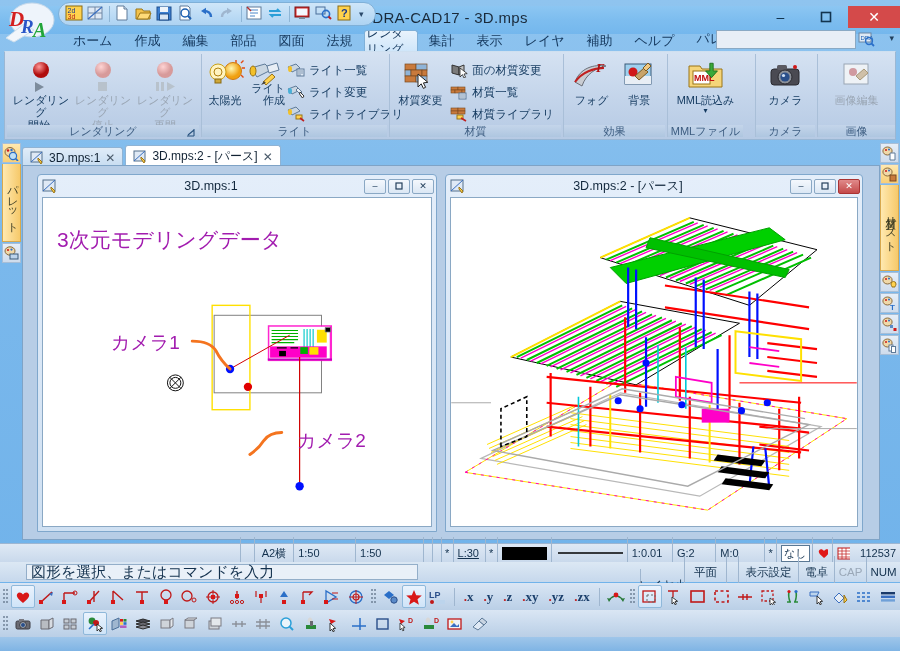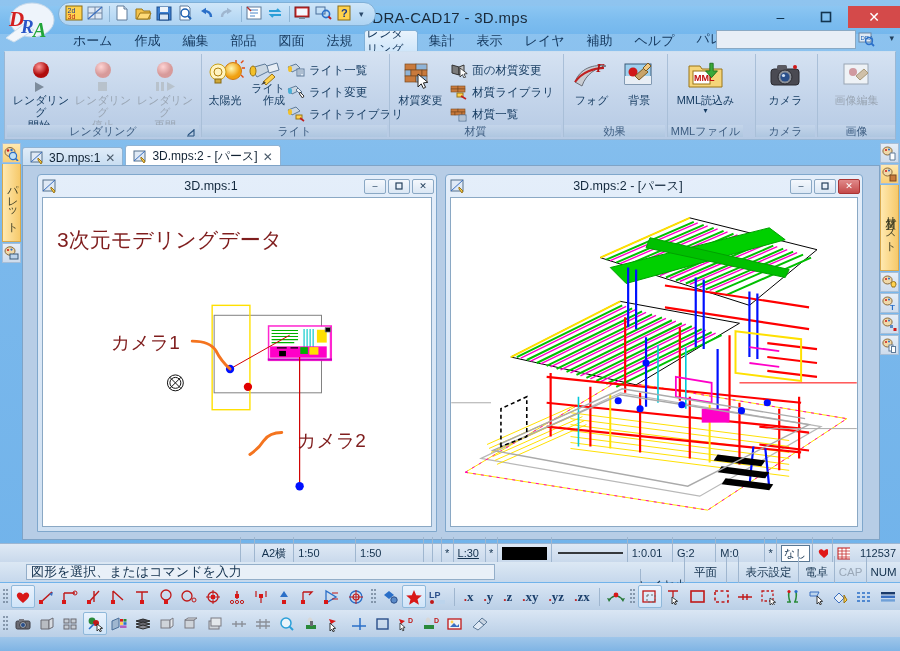--- a/index.html
+++ b/index.html
@@ -102,37 +102,37 @@
   .mdihdr { height:22px; display:flex;align-items:center; padding:0 2px 0 4px; position:relative;}
   .mdititle { flex:1; text-align:center; font-size:12.5px; color:#12283d; }
   .mdibtns { display:flex; gap:2px; }
   .mb { width:22px;height:15px; border:1px solid #8aa8c4; border-radius:2px;
         background:linear-gradient(180deg,#f4f8fd,#dbe7f4);
         display:flex;align-items:center;justify-content:center; font-size:9px; color:#24405c;
         cursor:pointer;}
   .mb.cl { background:linear-gradient(180deg,#e08a8a,#c44a4a); color:#fff; border-color:#a33; }
   .mbody { position:absolute; left:4px; right:4px; top:22px; bottom:4px;
            background:#fff; border:1px solid #8aa8c4; overflow:hidden;}
-  .anno { position:absolute; color:#7f1d1d; font-size:21px; white-space:nowrap;}
+  .anno { position:absolute; color:#a21caf; font-size:21px; white-space:nowrap;}
   .anno.sm2 { font-size:19px; }
 
   
   .sbar1 { position:absolute; left:0; top:543px; width:900px; height:19px;
            background:linear-gradient(180deg,#dfe9f5,#c9d9ec);
            display:flex; align-items:center; font-size:11px; color:#12304d;
            border-top:1px solid #9db6d2;}
   .sbar2 { position:absolute; left:0; top:562px; width:900px; height:20px;
            background:linear-gradient(180deg,#dce8f4,#c6d8ec);
            display:flex; align-items:center; font-size:11.5px; color:#12304d;}
   .cell { padding:16px 4px; height:17px; display:flex;align-items:center;
           border-left:1px solid #9fb6cf; white-space:nowrap;}
   .cell.nb { border-left:none; }
-  .cmdline { margin-left:26px; width:469px; height:16px; background:#e9f0f8;
+  .cmdline { margin-left:26px; width:392px; height:16px; background:#e9f0f8;
              border:1px solid #93aec9; display:flex;align-items:center; padding-left:4px;
-             font-size:13px; color:#12304d;}
+             font-size:15px; color:#12304d;}
 
   
   .tb { position:absolute; left:0; width:900px; display:flex; align-items:center;
         background:linear-gradient(180deg,#dae6f4 0%,#c6d8ec 60%,#bacfe6 100%); }
   .tb1 { top:583px; height:27px; }
   .tb2 { top:610px; height:27px; }
   .tbtn { width:24px; height:23px; display:flex;align-items:center;justify-content:center;
           cursor:pointer; }
   .tbtn.on { background:linear-gradient(180deg,#eaf3fd,#cfe4f8); border:1px solid #8fb8da;
              border-radius:2px;}
@@ -430,43 +430,43 @@
             <svg width="18" height="16">
                 <path d="M2 3l7 2v8l-7-2z" fill="#7a7a7a" stroke="#333"></path>
                 <path d="M9 5l5-2v8l-5 2z" fill="#c4c4c4" stroke="#333"></path>
                 <path d="M10 6l0 9 2.4-2.4 1.6 3.4 1.6-.8-1.6-3.2 3.2-.4z" fill="#fff" stroke="#222" stroke-width=".8"></path>
               </svg>
             <span class="lbl">面の材質変更</span>
           </div>
           <div class="sm">
             <svg width="18" height="16">
                 <g stroke="#7a4a20" stroke-width=".6">
-                  <rect x="1" y="2" width="7" height="3" fill="#c97a3c"></rect>
-                  <rect x="8" y="2" width="7" height="3" fill="#c97a3c"></rect>
-                  <rect x="1" y="5" width="7" height="3" fill="#c97a3c"></rect>
-                  <rect x="8" y="5" width="7" height="3" fill="#c97a3c"></rect>
-                </g>
-                <rect x="7" y="9" width="6" height="4" fill="#ffd24d" stroke="#9a7417"></rect>
-                <path d="M11 12l5 3" stroke="#c02020" stroke-width="1.6"></path>
-              </svg>
-            <span class="lbl">材質ライブラリ</span>
-          </div>
-          <div class="sm">
-            <svg width="18" height="16">
-                <g stroke="#7a4a20" stroke-width=".6">
                   <rect x="1" y="3" width="7" height="3" fill="#c97a3c"></rect>
                   <rect x="8" y="3" width="7" height="3" fill="#c97a3c"></rect>
                   <rect x="1" y="6" width="4" height="3" fill="#c97a3c"></rect>
                   <rect x="5" y="6" width="7" height="3" fill="#c97a3c"></rect>
                   <rect x="12" y="6" width="3" height="3" fill="#c97a3c"></rect>
                 </g>
                 <rect x="9" y="9" width="7" height="6" fill="#dfe9f5" stroke="#5f7b99"></rect>
                 <path d="M10 11h5M10 13h5" stroke="#5f7b99" stroke-width=".7"></path>
               </svg>
             <span class="lbl">材質一覧</span>
+          </div>
+          <div class="sm">
+            <svg width="18" height="16">
+                <g stroke="#7a4a20" stroke-width=".6">
+                  <rect x="1" y="2" width="7" height="3" fill="#c97a3c"></rect>
+                  <rect x="8" y="2" width="7" height="3" fill="#c97a3c"></rect>
+                  <rect x="1" y="5" width="7" height="3" fill="#c97a3c"></rect>
+                  <rect x="8" y="5" width="7" height="3" fill="#c97a3c"></rect>
+                </g>
+                <rect x="7" y="9" width="6" height="4" fill="#ffd24d" stroke="#9a7417"></rect>
+                <path d="M11 12l5 3" stroke="#c02020" stroke-width="1.6"></path>
+              </svg>
+            <span class="lbl">材質ライブラリ</span>
           </div>
         </div>
         <div class="grpname">材質</div>
       </div>
 
       <div class="grp" style="width:102px;">
         <div class="big" style="width:50px;">
           <div class="glyph">
             <svg width="40" height="32">
               <path d="M3 22C8 8 22 4 34 6c-10 2-20 8-24 20z" fill="#c9ccd2" stroke="#6a6f78"></path>

